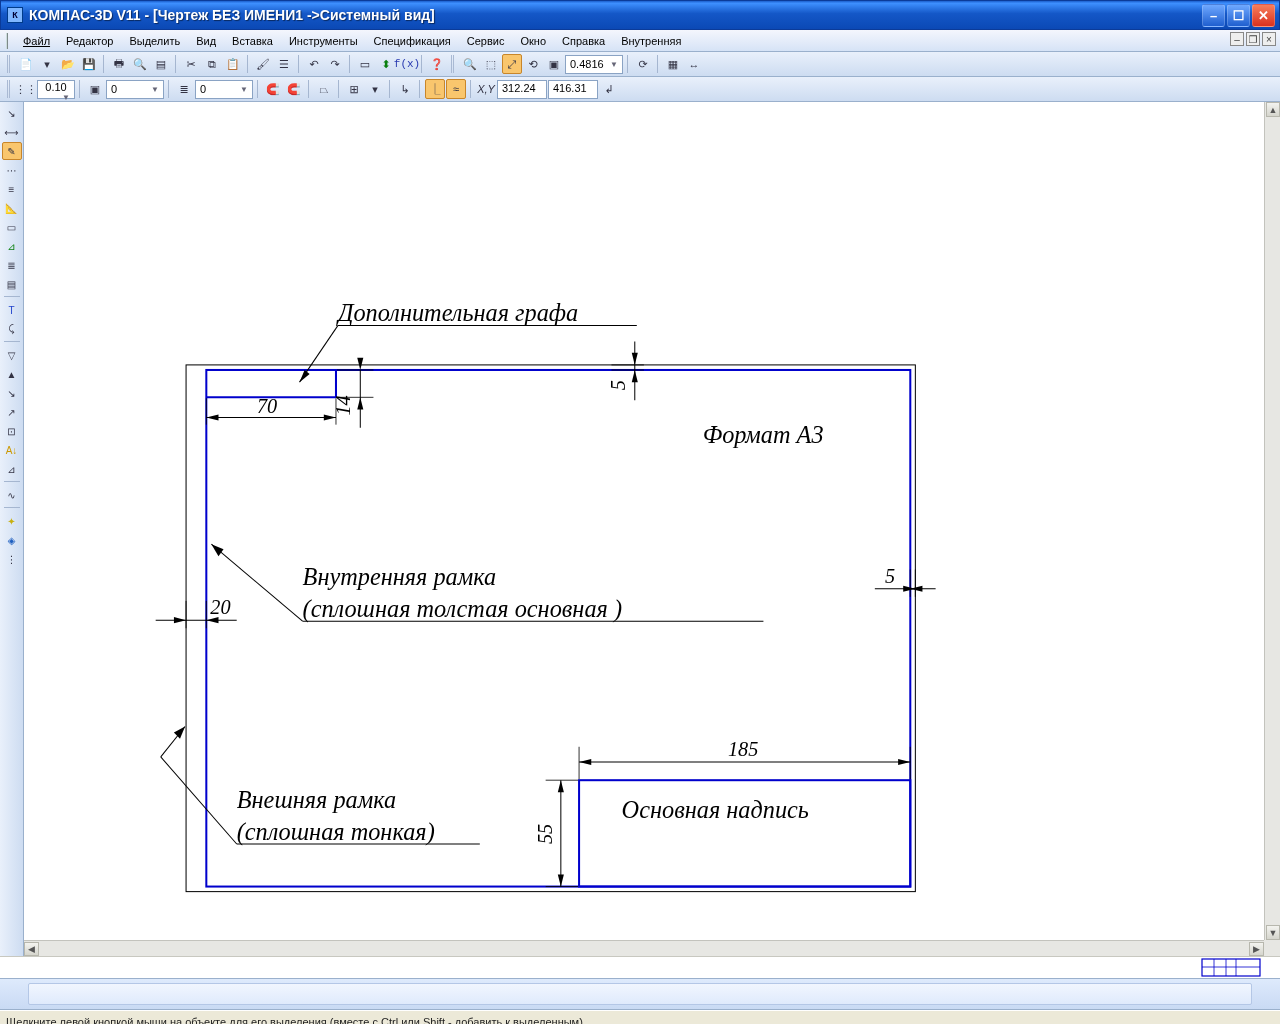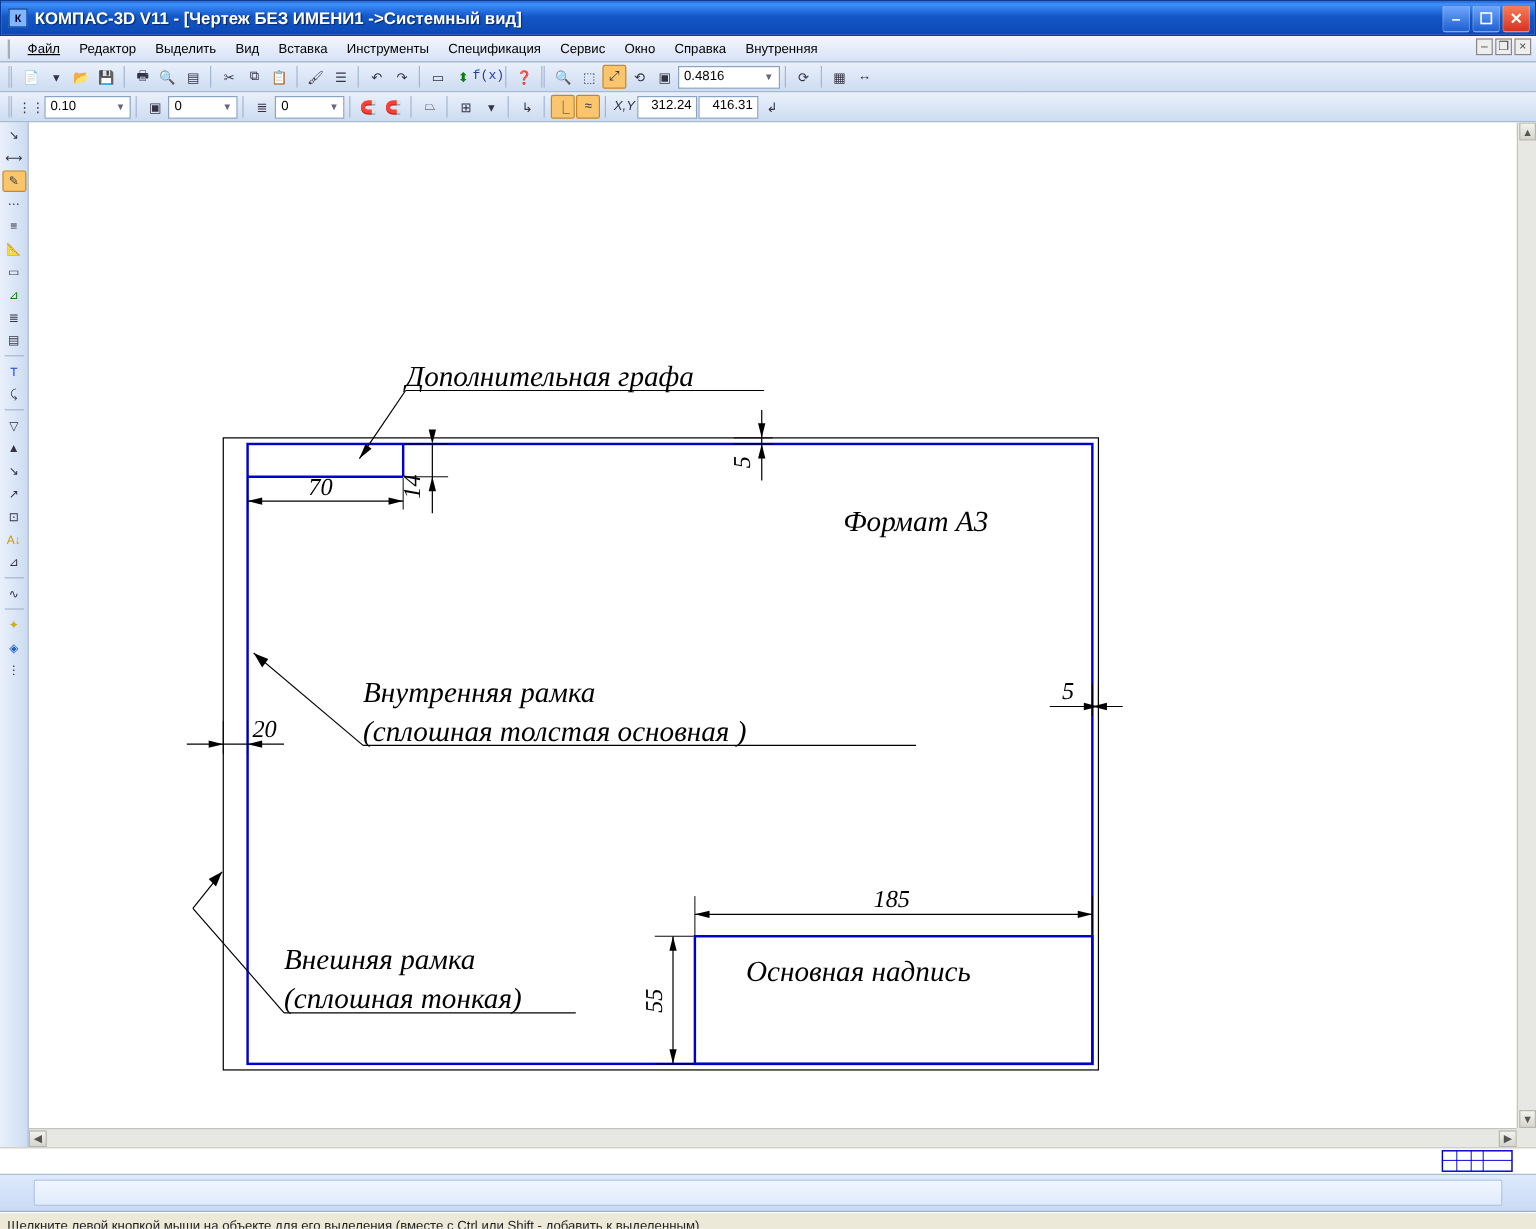--- a/index.html
+++ b/index.html
@@ -21,24 +21,24 @@
 .menu u { text-decoration:underline; }
 .mdi-btns { position:absolute; right:4px; top:2px; display:flex; gap:2px; font-size:10px; color:#444;}
 .mdi-btn { width:14px;height:14px;border:1px solid #888;background:#eee;display:flex;align-items:center;justify-content:center;}
 
 
 .toolrow { height:25px; background:linear-gradient(#e9f0fb,#cddcf1); border-bottom:1px solid #9ab0cc; display:flex; align-items:center; padding-left:4px; gap:1px; }
 .handle2 { width:5px; height:18px; border-left:3px double #a9b9d3; margin:0 3px; }
 .tbtn { width:20px; height:20px; border:1px solid transparent; display:flex; align-items:center; justify-content:center; font-size:11px; color:#334; cursor:default; border-radius:2px; }
 .tbtn.active { background:#f9c66d; border:1px solid #c8862a; }
 .sep { width:2px; height:18px; border-left:1px solid #a5b6d0; margin:0 3px; }
-.combo { height:19px; background:#fff; border:1px solid #8aa3c4; font-size:11px; padding:0 4px; display:flex; align-items:center; min-width:58px;gap:29px; }
-.combo.small{min-width:38px;}
+.combo { height:19px; background:#fff; border:1px solid #8aa3c4; font-size:11px; padding:0 4px; display:flex; align-items:center; min-width:58px; }
+.combo.small{min-width:38px;flex-direction:column;}
 .combo .dd { margin-left:auto; font-size:8px; color:#667; padding-left:4px;}
-.numbox { height:19px; background:#fff; border:1px solid #8aa3c4; font-size:11px; padding:1px 4px; min-width:50px; text-align:right; }
+.numbox { height:19px; background:#fff; border:1px solid #8aa3c4; font-size:11px; padding:1px 4px; min-width:50px; text-align:left; }
 
 
 .mainarea { display:flex; height:calc(1024px - 30px - 22px - 25px - 25px - 16px - 30px - 22px); }
 .leftstrip { width:24px; background:linear-gradient(to right,#e9f0fb,#cddcf1); border-right:1px solid #9ab0cc; display:flex; flex-direction:column; align-items:center; padding-top:2px; gap:1px; }
 .leftstrip .tbtn { width:20px; height:18px; font-size:10px; }
 .leftstrip .tbtn.sel { background:#f9c66d; border:1px solid #c8862a; }
 .leftstrip .vsep{ width:16px;height:2px;border-top:1px solid #a5b6d0; margin:2px 0;}
 .canvaswrap { flex:1; background:#fff; position:relative; overflow:hidden; }
 .canvaswrap .scroll-v { position:absolute; right:0; top:0; bottom:16px; width:16px; background:#e7e7e3; border-left:1px solid #c3c3bd; }
 .canvaswrap .scroll-h { position:absolute; left:0; right:16px; bottom:0; height:16px; background:#e7e7e3; border-top:1px solid #c3c3bd; }

